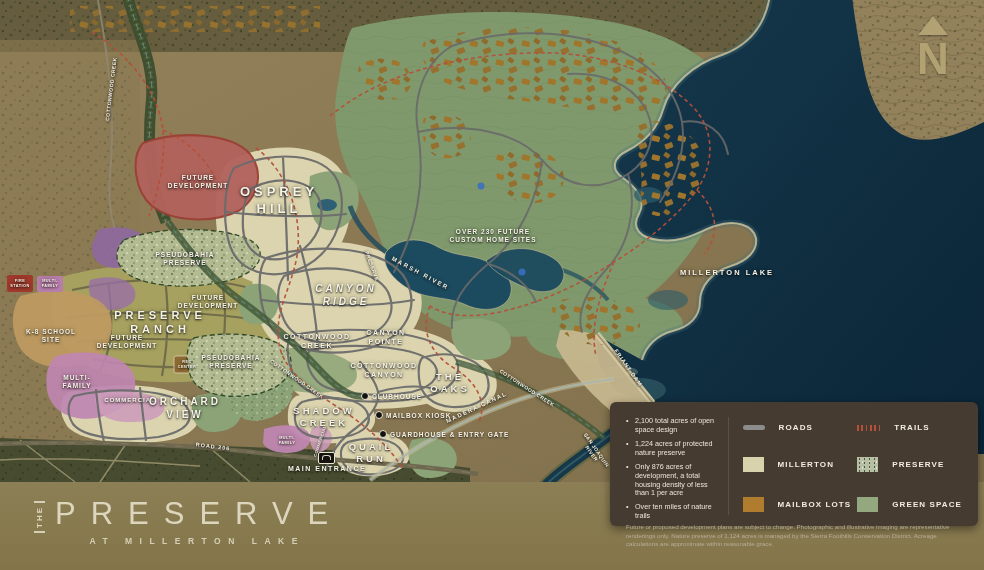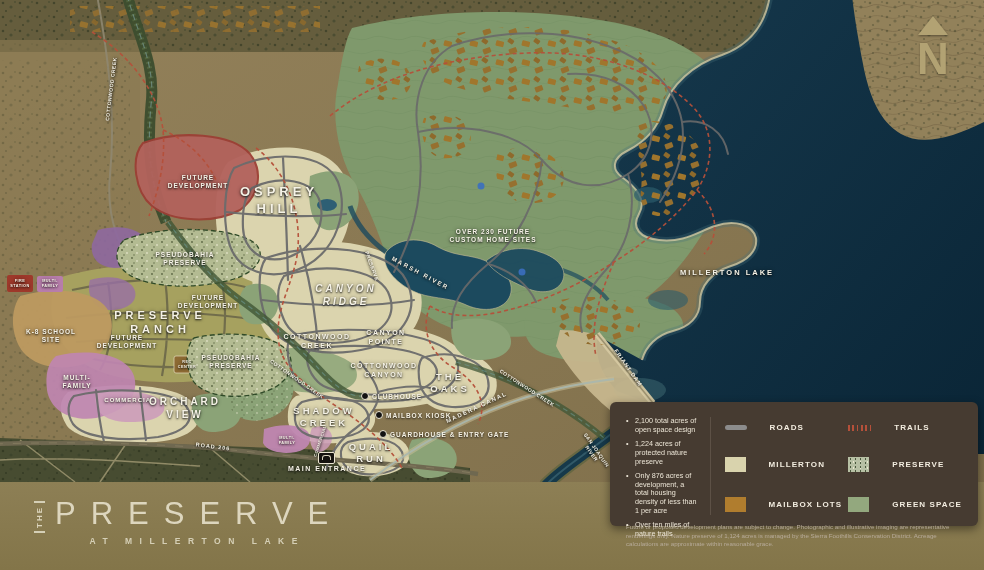--- a/index.html
+++ b/index.html
@@ -32,21 +32,21 @@
   .logo-tag{font-size:8.5px;font-weight:700;letter-spacing:7.5px;color:#d5cfb6;text-align:center;margin-top:7px;margin-right:4px;}
   
   .panel{position:absolute;left:610px;top:402px;width:368px;height:124px;background:#463b31;border-radius:6px;z-index:5;
          box-shadow:0 3px 10px rgba(0,0,0,.45);padding:13px 16px 10px 16px;box-sizing:border-box;color:#ece5d6;}
   .panel-top{display:flex;height:104px;}
   .bullets{list-style:none;margin:2px 0 0 0;padding:0;width:138px;font-size:7.2px;line-height:1.24;color:#ece5d6;}
   .bullets li{position:relative;padding-left:9px;margin-bottom:5px;}
   .bullets li::before{content:"\2022";position:absolute;left:0;top:0;color:#ece5d6;}
   .divider{width:1px;background:#5d5146;margin:2px 14px 4px 10px;flex:0 0 auto;}
   .legend-grid{flex:1;display:grid;grid-template-columns:1fr 1fr;row-gap:25px;column-gap:6px;align-content:start;padding-top:8px;}
-  .leg-item{display:flex;align-items:center;gap:23px;}
+  .leg-item{display:flex;align-items:center;gap:14px;}
   .swatch{flex:0 0 auto;}
   .sw-roads{width:22px;height:5px;border-radius:3px;background:#8c8c8c;}
   .sw-trails{width:23px;height:6px;background:repeating-linear-gradient(90deg,#b5503a 0 1.8px,transparent 1.8px 4.3px);}
   .sw-villages{width:21px;height:15px;background:#d9d3ad;}
   .sw-preserve{width:21px;height:15px;background-color:#b7c0a4;
      background-image:radial-gradient(#49583c 1px,transparent 1.1px),radial-gradient(#e9e7cf .8px,transparent .9px);
      background-size:5px 4px,7px 6px;background-position:0 0,2px 2px;}
   .sw-custom-lots{width:21px;height:15px;background:#b07d2e;}
   .sw-green-space{width:21px;height:15px;background:#93a87e;}
   .leg-label{font-size:8px;font-weight:700;letter-spacing:1.1px;color:#f2ecdf;white-space:nowrap;}

